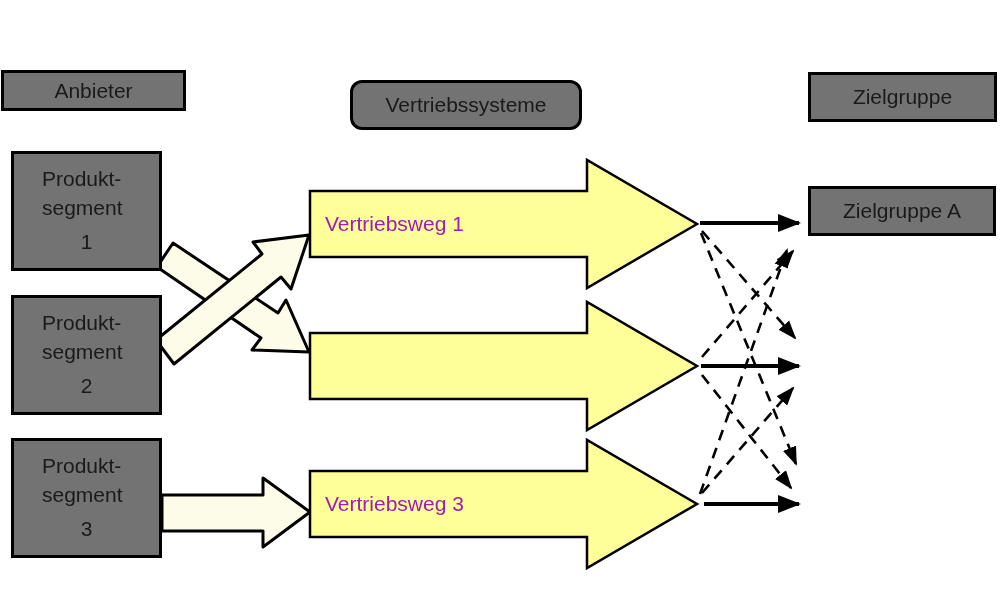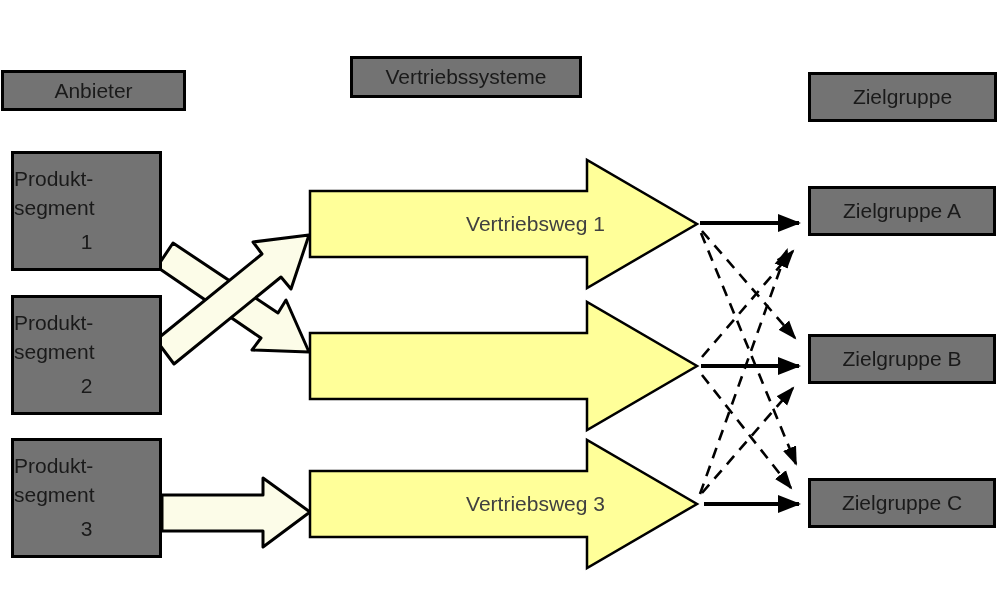--- a/index.html
+++ b/index.html
@@ -18,40 +18,41 @@
     position: absolute;
     background: #737373;
     border: 3px solid #000000;
     text-align: center;
     font-size: 21px;
     color: #1a1a1a;
   }
   .header-box { display: flex; align-items: center; justify-content: center; }
   .product-box { text-align: left; }
   .product-box .pline {
+    padding-left: 28px;
     line-height: 29px;
     font-size: 21px;
   }
   .product-box .pline.first { padding-top: 10px; }
   .product-box .pnum {
     text-align: center;
     margin-top: 7px;
     font-size: 21px;
     line-height: 26px;
   }
   .target-box { display: flex; align-items: center; justify-content: center; }
   .channel-label {
     position: absolute;
     left: 325px;
     width: 280px;
     height: 26px;
     line-height: 26px;
-    text-align: right;
+    text-align: left;
     font-size: 21px;
-    color: #404040;
+    color: #a21caf;
   }
   svg .channel { stroke: #000000; stroke-width: 2.5; stroke-linejoin: miter; }
   svg .feeder  { stroke: #000000; stroke-width: 3;   stroke-linejoin: round; }
   svg .solid-link  { stroke: #000000; stroke-width: 4; }
   svg .dashed-link { stroke: #000000; stroke-width: 2.6; stroke-dasharray: 11 8; }
 </style>
 </head>
 <body>
 
 <div class="stage">
@@ -82,21 +83,21 @@
     <line class="dashed-link" x1="701" y1="233" x2="796" y2="464" marker-end="url(#ah-small)"></line>
     <line class="dashed-link" x1="702" y1="357" x2="793" y2="251" marker-end="url(#ah-small)"></line>
     <line class="dashed-link" x1="702" y1="375" x2="791" y2="488" marker-end="url(#ah-small)"></line>
     <line class="dashed-link" x1="700" y1="494" x2="787" y2="250" marker-end="url(#ah-small)"></line>
     <line class="dashed-link" x1="702" y1="493" x2="793" y2="388" marker-end="url(#ah-small)"></line>
   </svg>
 
   <div class="box header-box" style="left:1px; top:70px; width:185px; height:41px;">
     <span>Anbieter</span>
   </div>
-  <div class="box header-box" style="left:350px; top:56px; width:232px; height:42px;">
+  <div class="box header-box" style="left:350px; top:80px; width:232px; height:50px;border-radius:12px;">
     <span>Vertriebssysteme</span>
   </div>
   <div class="box header-box" style="left:808px; top:72px; width:189px; height:50px;">
     <span>Zielgruppe</span>
   </div>
 
   <div class="box product-box" style="left:11px; top:151px; width:151px; height:120px;">
     <div class="pline first">Produkt-</div>
     <div class="pline">segment</div>
     <div class="pnum">1</div>
@@ -111,20 +112,14 @@
     <div class="pline">segment</div>
     <div class="pnum">3</div>
   </div>
 
   <div class="channel-label" style="top:211px;">Vertriebsweg 1</div>
   <div class="channel-label" style="top:491px;">Vertriebsweg 3</div>
 
   <div class="box target-box" style="left:808px; top:186px; width:188px; height:50px;">
     <span>Zielgruppe A</span>
   </div>
-  <div class="box target-box" style="left:808px; top:334px; width:188px; height:50px;">
-    <span>Zielgruppe B</span>
-  </div>
-  <div class="box target-box" style="left:808px; top:478px; width:188px; height:50px;">
-    <span>Zielgruppe C</span>
-  </div>
 
 </div>
 
 </body></html>

